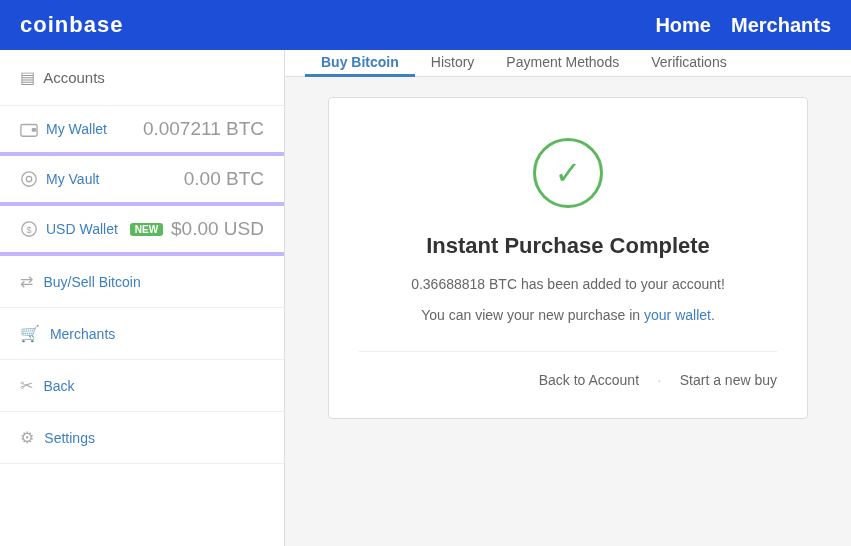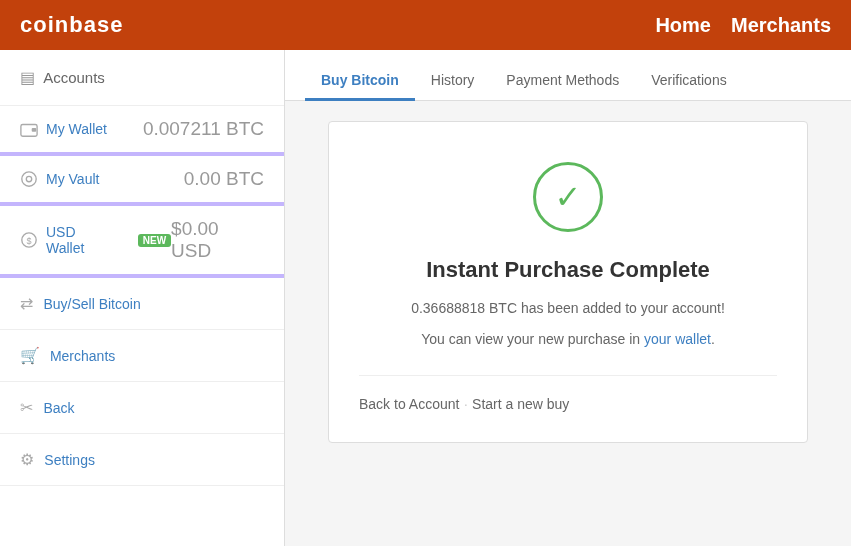--- a/index.html
+++ b/index.html
@@ -1,20 +1,20 @@
 <!DOCTYPE html>
 <html><head>
   <meta charset="utf-8">
   <style>
     * { box-sizing: border-box; margin: 0; padding: 0; }
     body { font-family: Arial, sans-serif; font-size: 14px; color: #333; background: #f5f5f5; }
 
     
     .header {
-      background: #c2410c;
+      background: #1d4ed8;
       height: 50px;
       display: flex;
       align-items: center;
       padding: 0 20px;
       justify-content: space-between;
     }
     .header-logo {
       color: white;
       font-size: 22px;
       font-weight: bold;
@@ -79,21 +79,21 @@
     .sidebar-wallet-amount {
       color: #999;
       font-size: 19px;
     }
     .badge-new {
       background: #5cb85c;
       color: white;
       font-size: 10px;
       padding: 1px 5px;
       border-radius: 3px;
-      margin-left: 12px;
+      margin-left: 4px;
       font-weight: bold;
     }
     .sidebar-nav-item {
       display: flex;
       align-items: center;
       gap: 10px;
       padding: 16px 20px;
       border-bottom: 1px solid #eee;
       color: #3d7fc1;
       cursor: pointer;
@@ -108,28 +108,27 @@
       flex: 1;
       background: #f5f5f5;
     }
     .tabs {
       background: #fff;
       display: flex;
       border-bottom: 1px solid #ddd;
       padding: 0 20px;
     }
     .tab {
-      padding: 10px 16px;
+      padding: 4px 16px;
       cursor: pointer;
       font-size: 14px;
       color: #666;
       text-decoration: none;
       border-bottom: 3px solid transparent;
       margin-bottom: -1px;
-      margin-top: 12px;
     }
     .tab.active {
       color: #3d7fc1;
       border-bottom: 3px solid #3d7fc1;
       font-weight: bold;
     }
 
     
     .content {
       padding: 20px;
@@ -175,22 +174,22 @@
       text-decoration: none;
     }
     .success-divider {
       border: none;
       border-top: 1px solid #eee;
       margin: 25px 0 20px;
     }
     .success-actions {
       display: flex;
       align-items: center;
-      justify-content: flex-start;
-      gap: 4px;
+      justify-content: flex-end;
+      gap: 18px;
     }
     .action-link {
       color: #666;
       text-decoration: none;
       font-size: 14px;
     }
     .action-separator {
       color: #ccc;
     }
   </style>

